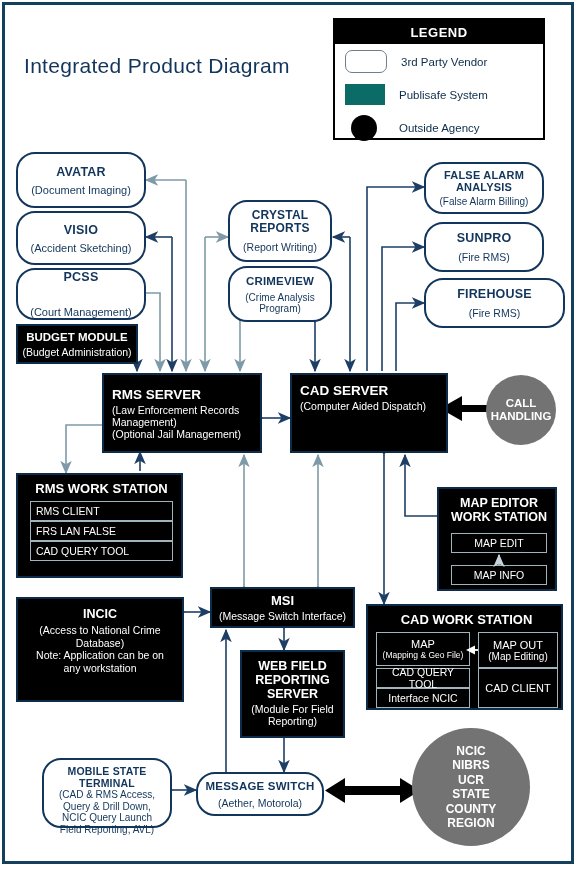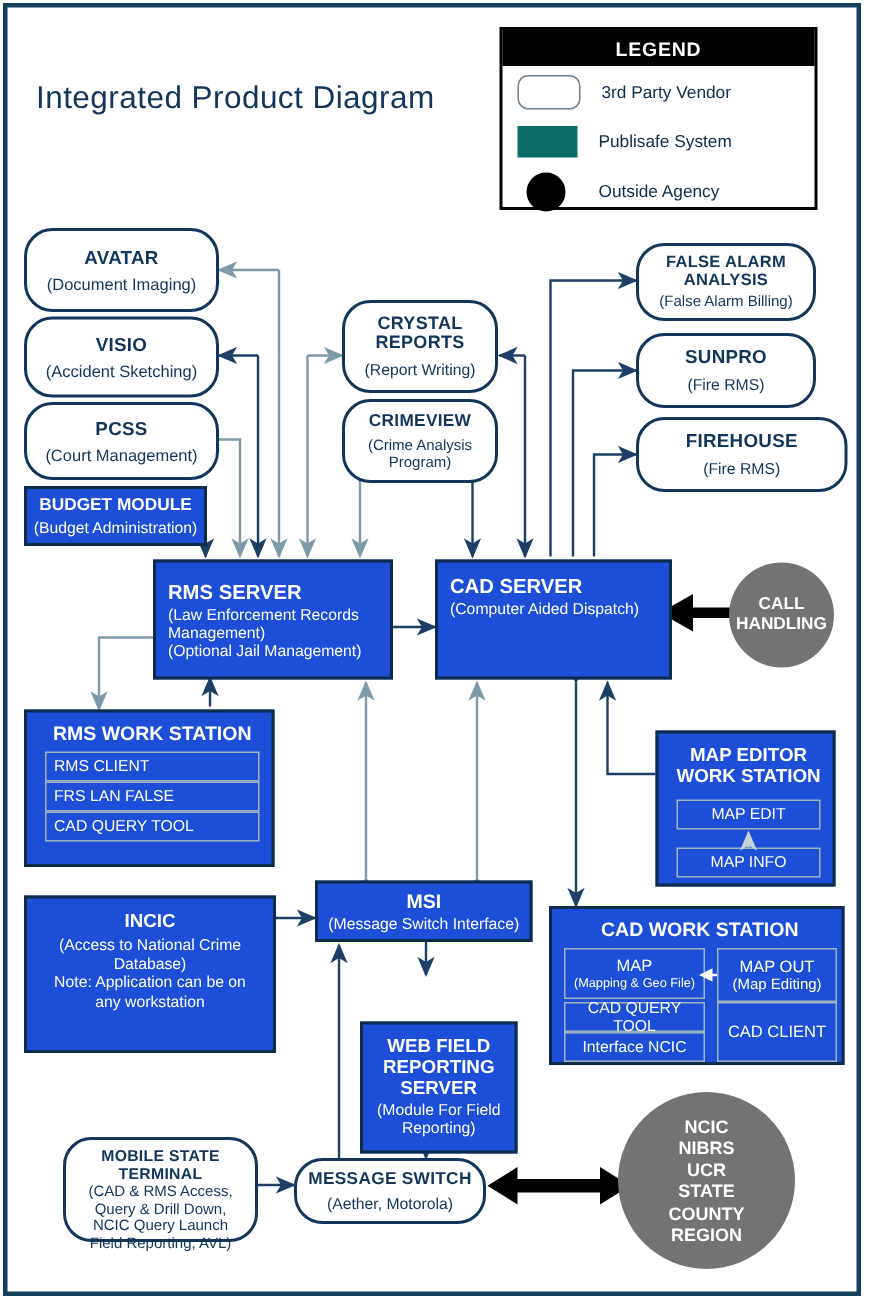--- a/index.html
+++ b/index.html
@@ -10,21 +10,21 @@
   svg.lay{pointer-events:none;}
 
   .node{position:absolute;box-sizing:border-box;display:flex;flex-direction:column;align-items:center;justify-content:center;text-align:center;}
 
   
   .vendor{background:#ffffff;border:2px solid #12355b;border-radius:19px;color:#12355b;}
   .vendor .t{font-weight:bold;letter-spacing:.2px;}
   .vendor .s{font-weight:normal;}
 
   
-  .psafe{background:#1d4ed8;border:2px solid #0c2c4a;color:#ffffff;}
+  .psafe{background:#000000;border:2px solid #0c2c4a;color:#ffffff;}
   .psafe .t{font-weight:bold;}
   .psafe .s{font-weight:normal;}
 
   
   .agency{background:#737373;border-radius:50%;color:#ffffff;font-weight:bold;text-align:center;}
 
   .title{position:absolute;left:24px;top:54px;font-size:21px;color:#12355b;letter-spacing:.3px;font-weight:normal;}
 
   
   #legend{position:absolute;left:333px;top:18px;width:212px;height:122px;background:#ffffff;border:2px solid #000;box-sizing:border-box;}
@@ -148,21 +148,21 @@
   <div class="node vendor" style="left:16px;top:152px;width:130px;height:56px;">
     <div class="t" style="font-size:12.5px;margin-bottom:5px;">AVATAR</div>
     <div class="s" style="font-size:11px;">(Document Imaging)</div>
   </div>
 
   <div class="node vendor" style="left:16px;top:211px;width:130px;height:54px;">
     <div class="t" style="font-size:12.5px;margin-bottom:5px;">VISIO</div>
     <div class="s" style="font-size:11px;">(Accident Sketching)</div>
   </div>
 
-  <div class="node vendor" style="left:16px;top:268px;width:130px;height:52px;">
+  <div class="node vendor" style="left:16px;top:268px;width:130px;height:52px;justify-content:space-between;">
     <div class="t" style="font-size:12.5px;margin-bottom:5px;">PCSS</div>
     <div class="s" style="font-size:11px;">(Court Management)</div>
   </div>
 
   <div class="node psafe" style="left:16px;top:324px;width:122px;height:40px;">
     <div class="t" style="font-size:11.5px;margin-bottom:3px;">BUDGET MODULE</div>
     <div class="s" style="font-size:10.5px;">(Budget Administration)</div>
   </div>
 
   <div class="node vendor" style="left:228px;top:200px;width:104px;height:62px;">
@@ -243,21 +243,21 @@
     <div class="s" style="font-size:10.5px;line-height:12.5px;">Database)</div>
     <div class="s" style="font-size:10.5px;line-height:12.5px;">Note: Application can be on</div>
     <div class="s" style="font-size:10.5px;line-height:12.5px;">any workstation</div>
   </div>
 
   <div class="node psafe" style="left:210px;top:587px;width:145px;height:41px;">
     <div class="t" style="font-size:13px;margin-bottom:2px;">MSI</div>
     <div class="s" style="font-size:10.5px;">(Message Switch Interface)</div>
   </div>
 
-  <div class="node psafe" style="left:240px;top:650px;width:105px;height:88px;justify-content:flex-start;padding-top:7px;margin-top:31px;">
+  <div class="node psafe" style="left:240px;top:650px;width:105px;height:88px;justify-content:flex-start;padding-top:7px;">
     <div class="t" style="font-size:12.5px;line-height:14px;">WEB FIELD</div>
     <div class="t" style="font-size:12.5px;line-height:14px;">REPORTING</div>
     <div class="t" style="font-size:12.5px;line-height:14px;margin-bottom:2px;">SERVER</div>
     <div class="s" style="font-size:10.5px;line-height:12px;">(Module For Field</div>
     <div class="s" style="font-size:10.5px;line-height:12px;">Reporting)</div>
   </div>
 
   <div class="node psafe" style="left:366px;top:604px;width:197px;height:106px;display:block;">
     <div class="stitle" style="left:0;top:6px;width:197px;font-size:13px;">CAD WORK STATION</div>
     <div class="subbox" style="left:8px;top:26px;width:94px;height:34px;">

